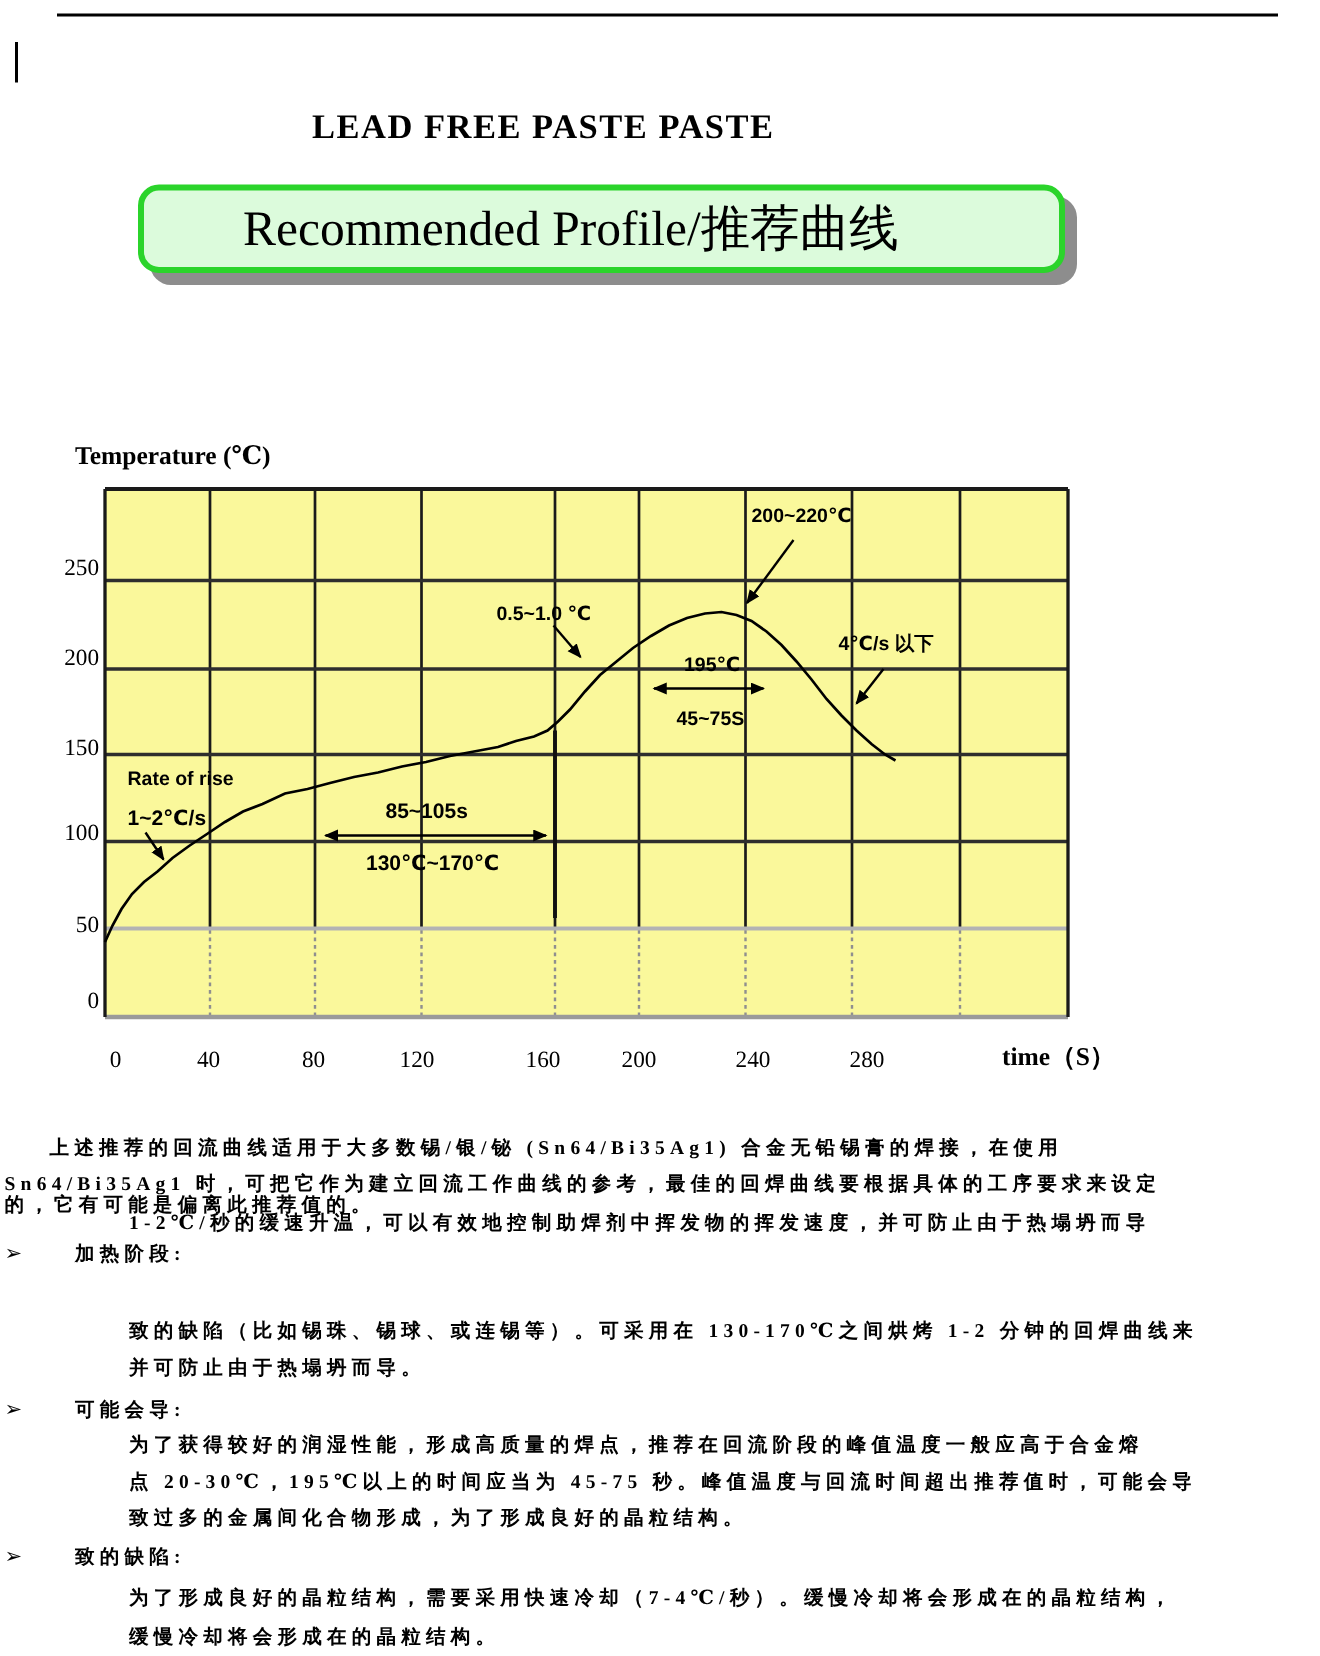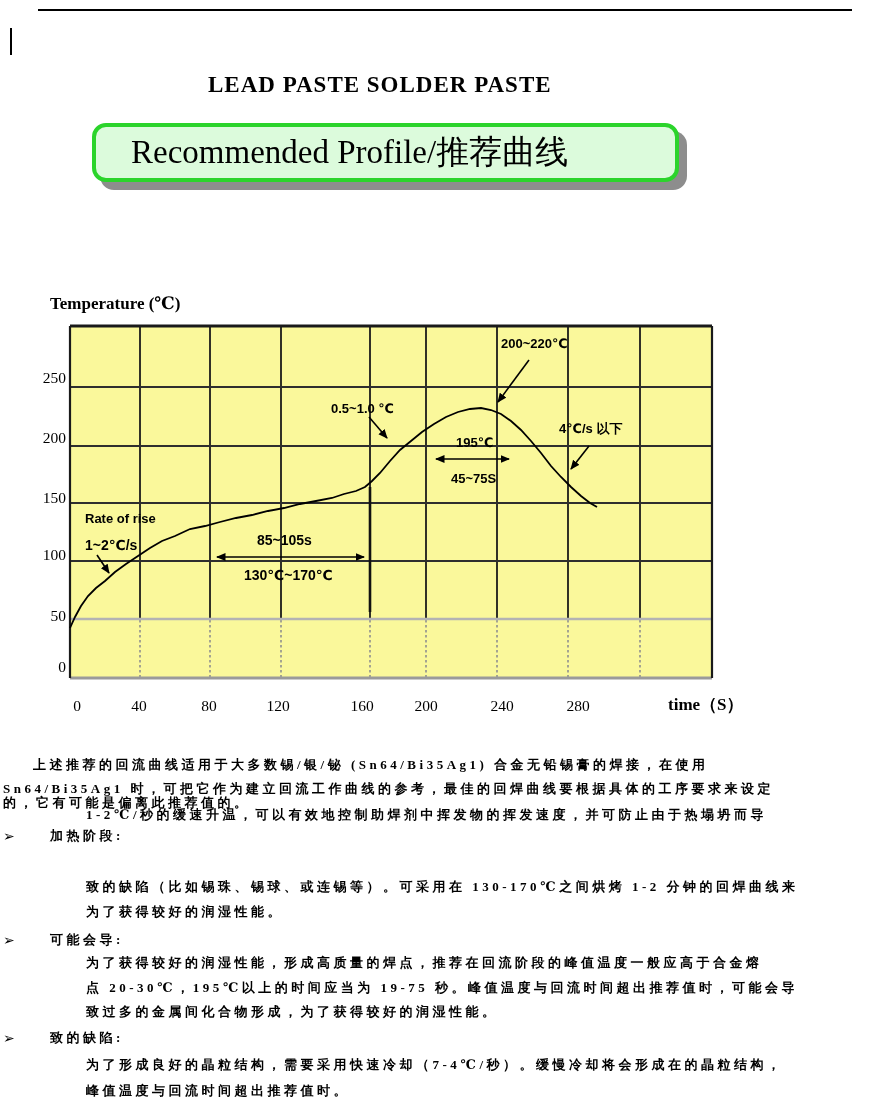--- a/index.html
+++ b/index.html
@@ -3,42 +3,42 @@
 <meta charset="utf-8">
 <style>
   html,body{margin:0;padding:0}
   body{width:880px;height:1104px;background:#ffffff;position:relative;overflow:hidden;
        font-family:"Liberation Serif","DejaVu Serif",serif;color:#000}
   .top-rule{position:absolute;left:38px;top:9px;width:814px;border-top:2px solid #000}
   .edge-mark{position:absolute;left:10px;top:28px;width:2px;height:27px;background:#000}
   .page-title{position:absolute;left:208px;top:72px;font-size:23px;font-weight:bold;letter-spacing:1px;white-space:nowrap}
   .banner{position:absolute;left:92px;top:123px;width:544px;height:51px;background:#DCFBDC;
           border:4px solid #2BD42B;border-radius:14px;box-shadow:8px 8px 0 #8d8d8d;
-          display:flex;align-items:center;padding-left:35px;}
+          display:flex;align-items:center;padding-left:66px;}
   .banner-text{font-size:33px;white-space:nowrap}
   svg text{fill:#000}
   .tick{font-family:"Liberation Serif","DejaVu Serif",serif;font-size:15.5px}
   .axlab{font-family:"Liberation Serif","DejaVu Serif",serif;font-size:17px;font-weight:bold}
   .ann{font-family:"Liberation Sans","DejaVu Sans",sans-serif;font-size:13px;font-weight:bold}
   .ann-lg{font-family:"Liberation Sans","DejaVu Sans",sans-serif;font-size:14px;font-weight:bold}
   .gv{stroke:#1a1a1a;stroke-width:1.8}
   .gvd{stroke:#8f8f8f;stroke-width:1.6;stroke-dasharray:2.5,2.5}
   .gh{stroke:#2e2e2e;stroke-width:2.2}
   .arrow{stroke:#000;stroke-width:1.6;fill:none}
   .bline{position:absolute;white-space:nowrap;font-size:13px;font-weight:600;letter-spacing:3.5px}
   .bullet{position:absolute;font-size:14px;font-weight:600;
           font-family:"DejaVu Sans","Liberation Sans",sans-serif}
 </style>
 </head>
 <body>
 
 <div class="top-rule"></div>
 <div class="edge-mark"></div>
 
-<div class="page-title">LEAD PASTE SOLDER PASTE</div>
+<div class="page-title">LEAD FREE PASTE PASTE</div>
 
 <div class="banner">
   <span class="banner-text">Recommended Profile/推荐曲线</span>
 </div>
 
 <svg style="position:absolute;left:0;top:280px" width="880" height="440" viewBox="0 280 880 440">
   <defs>
     <marker id="ah" markerUnits="userSpaceOnUse" markerWidth="12" markerHeight="10" refX="8.5" refY="4" orient="auto">
       <path d="M0,0 L9.5,4 L0,8 z" fill="#000"></path>
     </marker>
@@ -127,25 +127,25 @@
 
 <div>
   <div class="bline" style="left:33px;top:756px">上述推荐的回流曲线适用于大多数锡/银/铋 (Sn64/Bi35Ag1) 合金无铅锡膏的焊接，在使用</div>
   <div class="bline" style="left:3px;top:780px">Sn64/Bi35Ag1 时，可把它作为建立回流工作曲线的参考，最佳的回焊曲线要根据具体的工序要求来设定</div>
   <div class="bline" style="left:3px;top:794px">的，它有可能是偏离此推荐值的。</div>
 
   <span class="bullet" style="left:3px;top:828px">➢</span>
   <div class="bline" style="left:50px;top:827px">加热阶段:</div>
   <div class="bline" style="left:86px;top:806px">1-2℃/秒的缓速升温，可以有效地控制助焊剂中挥发物的挥发速度，并可防止由于热塌坍而导</div>
   <div class="bline" style="left:86px;top:878px">致的缺陷（比如锡珠、锡球、或连锡等）。可采用在 130-170℃之间烘烤 1-2 分钟的回焊曲线来</div>
-  <div class="bline" style="left:86px;top:903px">为了获得较好的润湿性能。</div>
+  <div class="bline" style="left:86px;top:903px">并可防止由于热塌坍而导。</div>
 
   <span class="bullet" style="left:3px;top:932px">➢</span>
   <div class="bline" style="left:50px;top:931px">可能会导:</div>
   <div class="bline" style="left:86px;top:954px">为了获得较好的润湿性能，形成高质量的焊点，推荐在回流阶段的峰值温度一般应高于合金熔</div>
-  <div class="bline" style="left:86px;top:979px">点 20-30℃，195℃以上的时间应当为 19-75 秒。峰值温度与回流时间超出推荐值时，可能会导</div>
-  <div class="bline" style="left:86px;top:1003px">致过多的金属间化合物形成，为了获得较好的润湿性能。</div>
+  <div class="bline" style="left:86px;top:979px">点 20-30℃，195℃以上的时间应当为 45-75 秒。峰值温度与回流时间超出推荐值时，可能会导</div>
+  <div class="bline" style="left:86px;top:1003px">致过多的金属间化合物形成，为了形成良好的晶粒结构。</div>
 
   <span class="bullet" style="left:3px;top:1030px">➢</span>
   <div class="bline" style="left:50px;top:1029px">致的缺陷:</div>
   <div class="bline" style="left:86px;top:1056px">为了形成良好的晶粒结构，需要采用快速冷却（7-4℃/秒）。缓慢冷却将会形成在的晶粒结构，</div>
-  <div class="bline" style="left:86px;top:1082px">峰值温度与回流时间超出推荐值时。</div>
+  <div class="bline" style="left:86px;top:1082px">缓慢冷却将会形成在的晶粒结构。</div>
 </div>
 
 </body></html>

